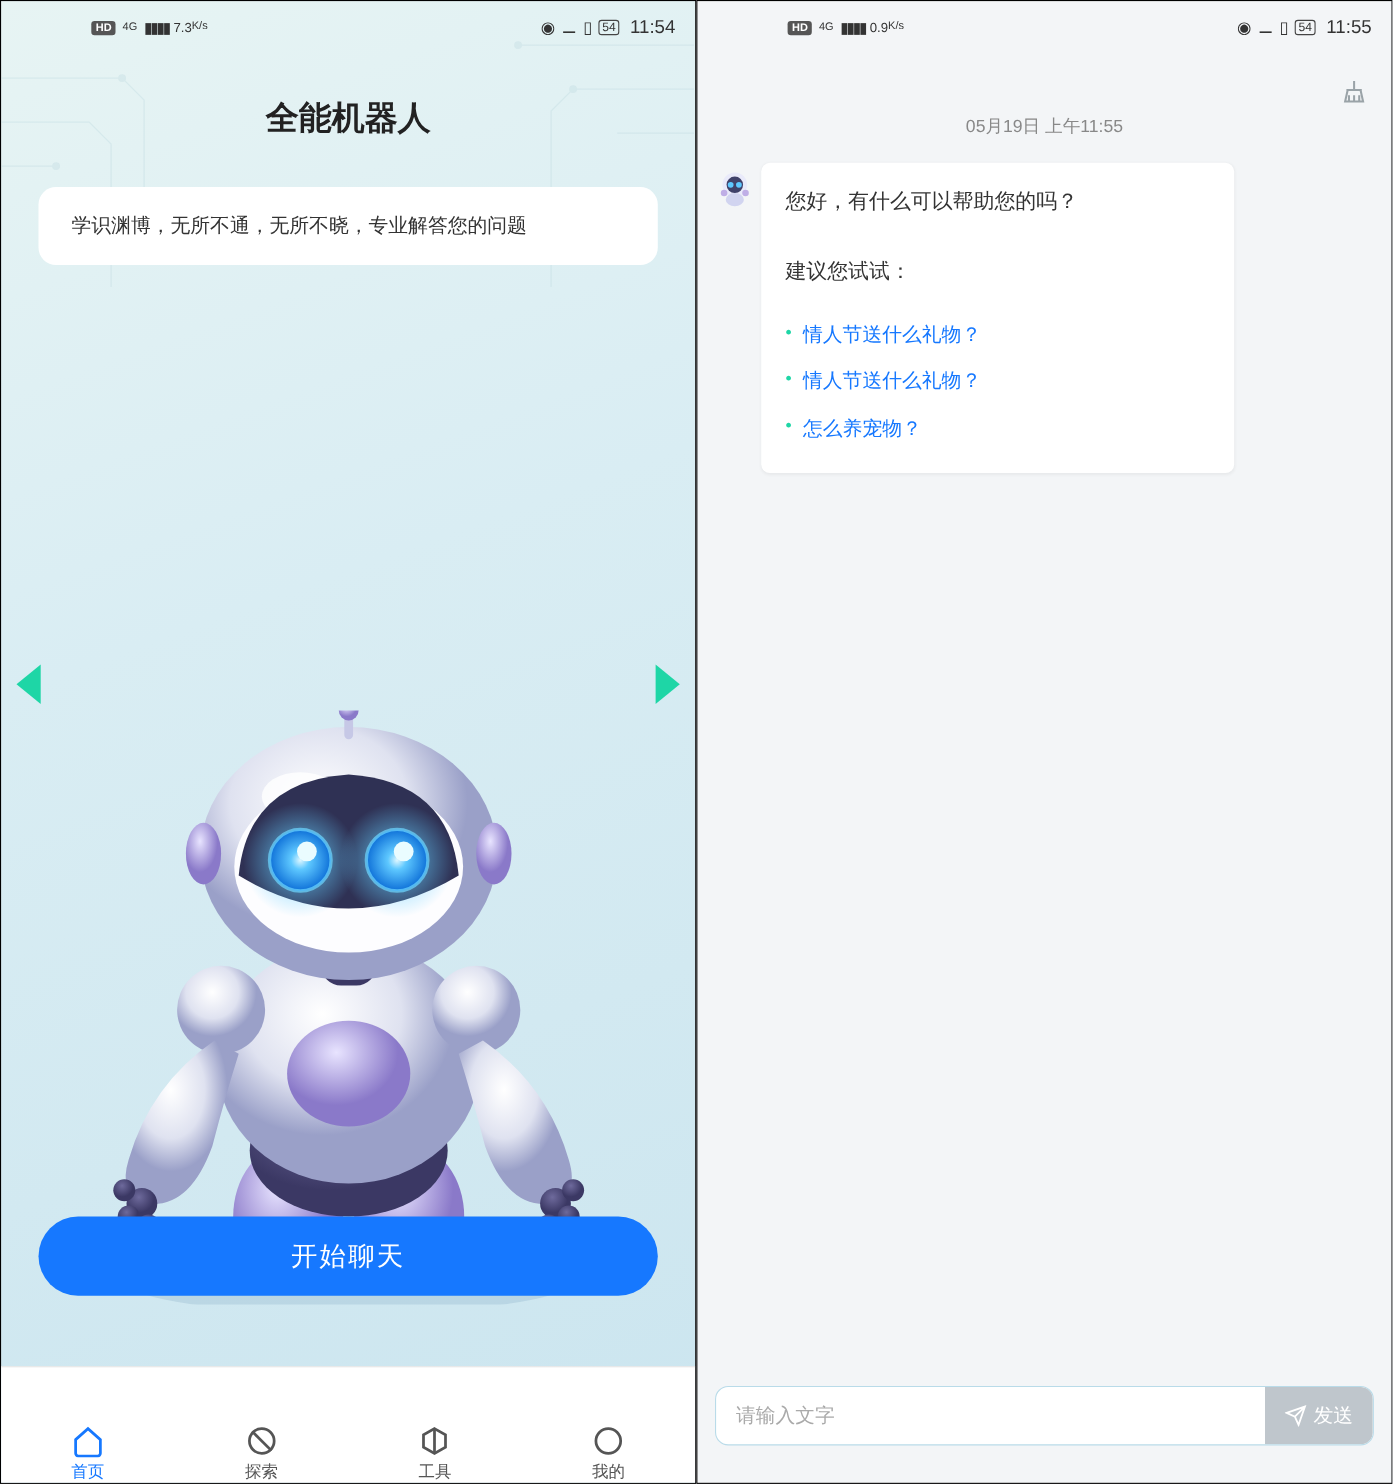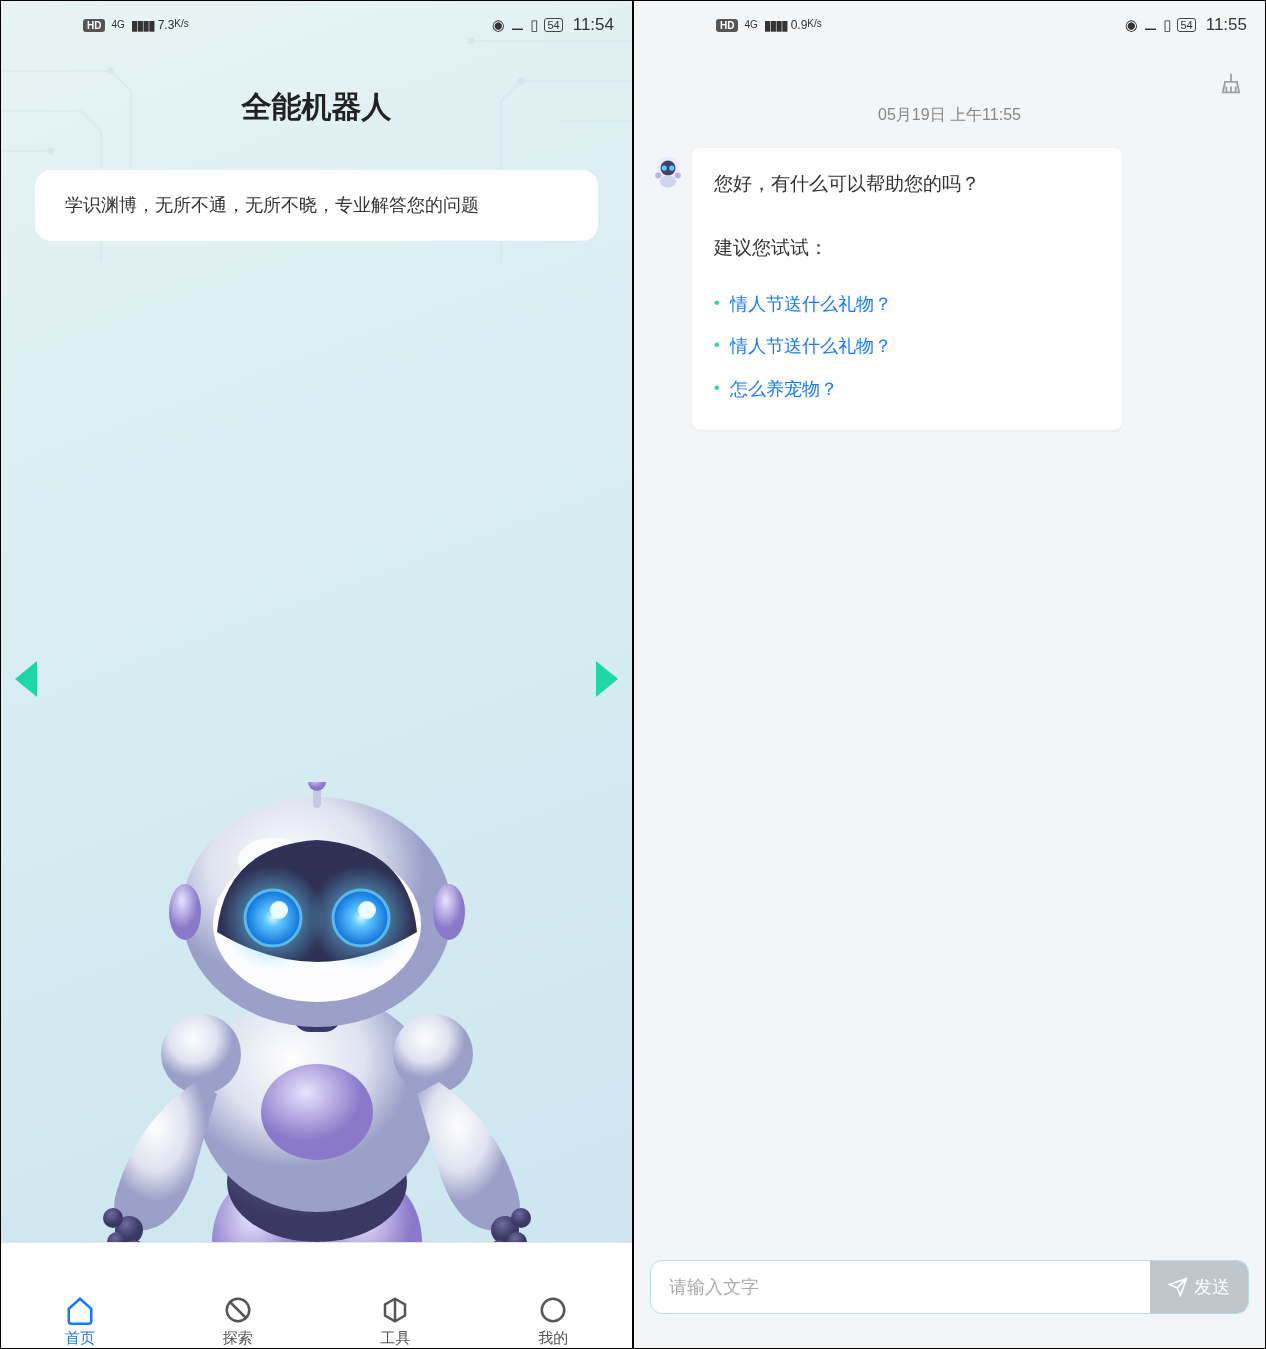--- a/index.html
+++ b/index.html
@@ -194,20 +194,21 @@
         <circle cx="284" cy="136" r="28" fill="none" stroke="#6dd7ff" stroke-width="3" opacity=".7"></circle>
 
         <ellipse cx="108" cy="130" rx="16" ry="28" fill="url(#purG)"></ellipse>
         <ellipse cx="372" cy="130" rx="16" ry="28" fill="url(#purG)"></ellipse>
         <rect x="236" y="0" width="8" height="26" rx="4" fill="#c6c8e6"></rect>
         <circle cx="240" cy="0" r="9" fill="url(#purG)"></circle>
       </svg>
     </div>
   </div>
 
+  <div class="start-btn">开始聊天</div>
 
   <div class="tab-bar">
     <div class="tab-item active">
       <span class="tab-icon">
           <svg viewBox="0 0 24 24" fill="none" stroke="#1678ff" stroke-width="2">
             <path d="M3 11l9-8 9 8v10a2 2 0 0 1-2 2H5a2 2 0 0 1-2-2z"></path>
           </svg>
         </span>
       <span>首页</span>
     </div>

